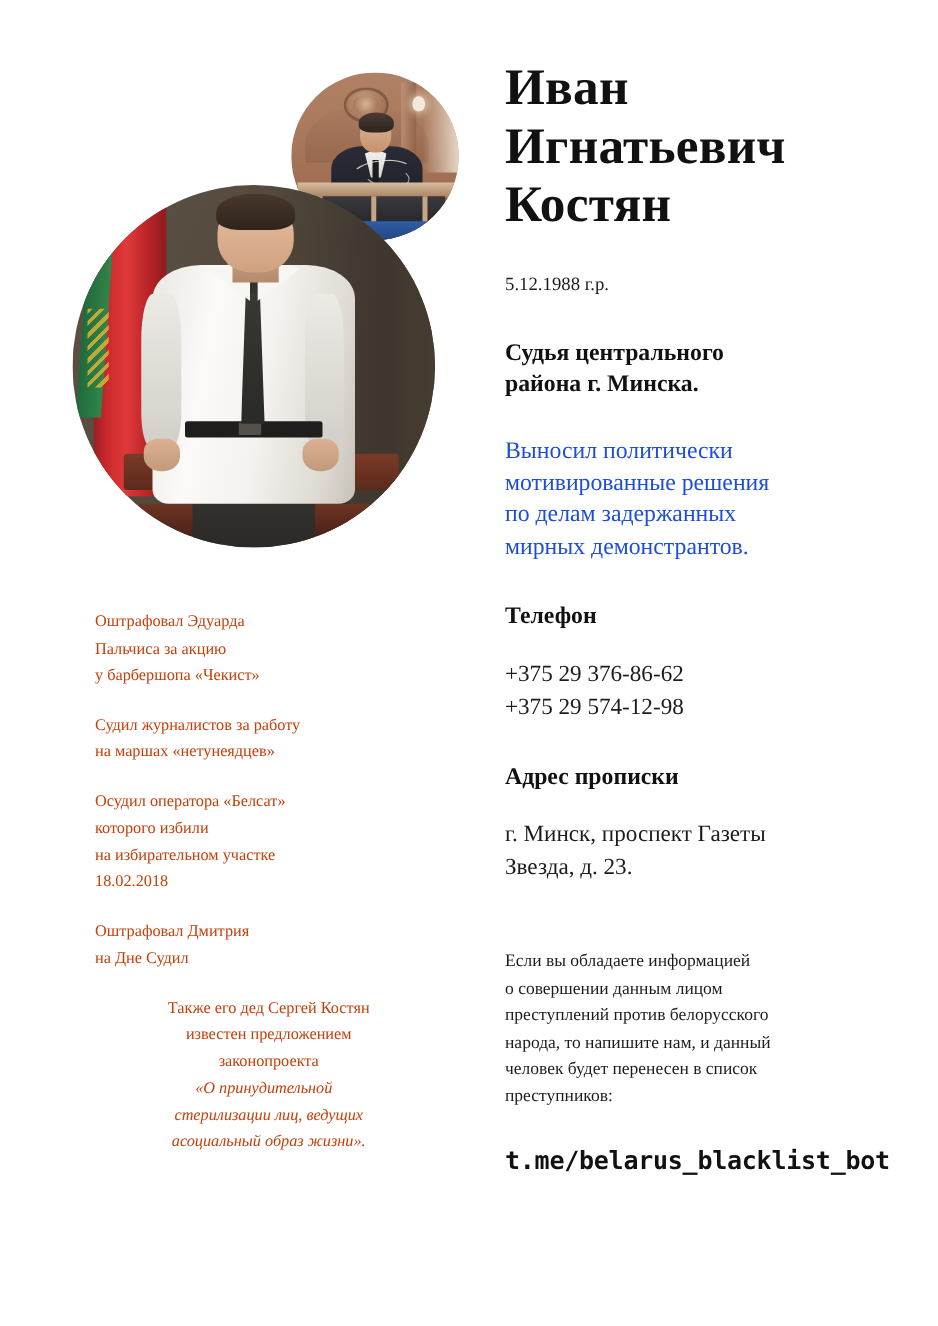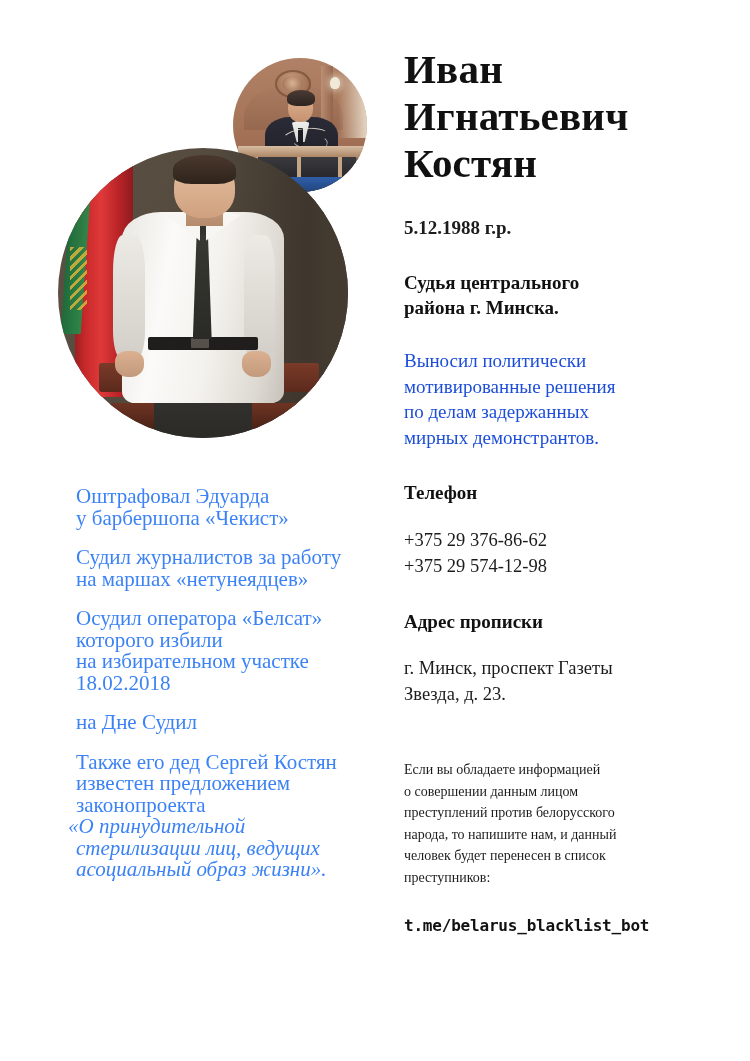--- a/index.html
+++ b/index.html
@@ -417,26 +417,26 @@
   }
 
   
   .left-col {
     position: absolute;
     left: 76px;
     top: 486px;
     width: 278px;
   }
   .left-block {
-    font-size: 21px;
+    font-size: 13px;
     line-height: 21.5px;
-    color: #3b82f6;
+    color: #c2410c;
     margin-bottom: 18px;
   }
-  .left-block:last-child { margin-bottom: 0; }
+  .left-block:last-child { margin-bottom: 0; text-align: center; }
   .left-block .ln { display: block; white-space: pre; }
   .quote-it {
     display: block;
     font-style: italic;
     white-space: pre;
     margin-left: -8px;
   }
   .quote-it.indent { margin-left: 0; }
 
   
@@ -451,24 +451,23 @@
     line-height: 47px;
     font-weight: bold;
     letter-spacing: .2px;
     color: #111111;
     margin: 0 0 16px 0;
   }
   .person-name .ln { display: block; white-space: pre; }
 
   .birthdate {
     margin-top: 29px;
-    font-size: 19px;
+    font-size: 15px;
     line-height: 24px;
     color: #1c1c1c;
-    font-weight: bold;
   }
 
   .role {
     margin-top: 30px;
     font-size: 19px;
     line-height: 25px;
     font-weight: bold;
     color: #111111;
   }
   .role .ln { display: block; white-space: pre; }
@@ -509,21 +508,21 @@
     margin-top: 52px;
     font-size: 14px;
     line-height: 21.5px;
     color: #1c1c1c;
   }
   .appeal .ln { display: block; white-space: pre; }
 
   .bot-link {
     margin-top: 28px;
     font-family: "DejaVu Sans Mono", "Liberation Mono", monospace;
-    font-size: 16px;
+    font-size: 20px;
     font-weight: bold;
     letter-spacing: -.2px;
     color: #111111;
   }
 </style>
 </head>
 <body>
 
 <div class="page">
 
@@ -580,36 +579,38 @@
         <div class="port-hand-r"></div>
       </div>
     </div>
 
   </div>
 
   <div class="left-col">
 
     <div class="left-block">
       <span class="ln">Оштрафовал Эдуарда</span>
+      <span class="ln">Пальчиса за акцию</span>
       <span class="ln">у барбершопа «Чекист»</span>
     </div>
 
     <div class="left-block">
       <span class="ln">Судил журналистов за работу</span>
       <span class="ln">на маршах «нетунеядцев»</span>
     </div>
 
     <div class="left-block">
       <span class="ln">Осудил оператора «Белсат»</span>
       <span class="ln">которого избили</span>
       <span class="ln">на избирательном участке</span>
       <span class="ln">18.02.2018</span>
     </div>
 
     <div class="left-block">
+      <span class="ln">Оштрафовал Дмитрия</span>
       <span class="ln">на Дне Судил</span>
     </div>
 
     <div class="left-block">
       <span class="ln">Также его дед Сергей Костян</span>
       <span class="ln">известен предложением</span>
       <span class="ln">законопроекта</span>
       <span class="quote-it">«О принудительной</span>
       <span class="quote-it indent">стерилизации лиц, ведущих</span>
       <span class="quote-it indent">асоциальный образ жизни».</span>

